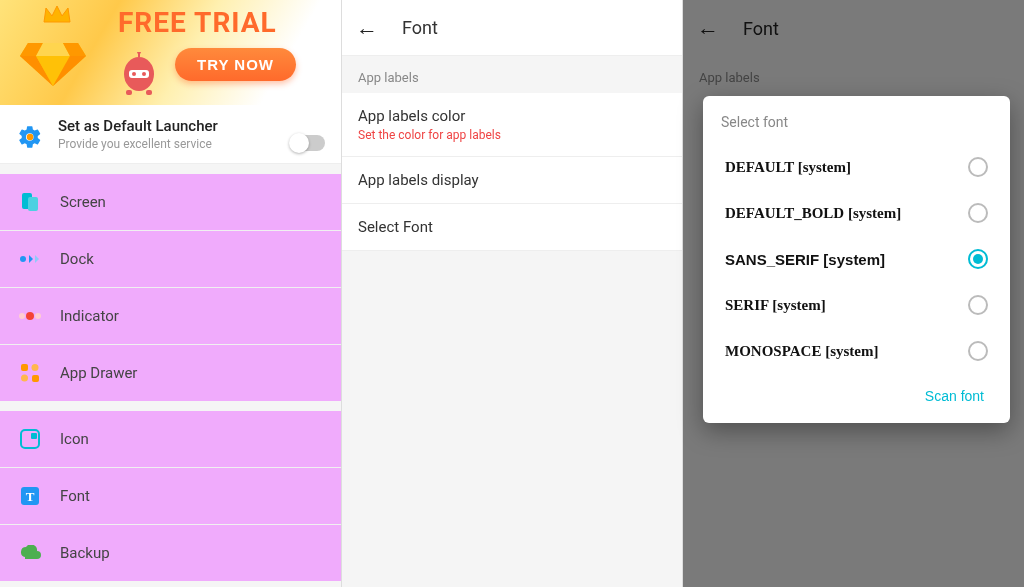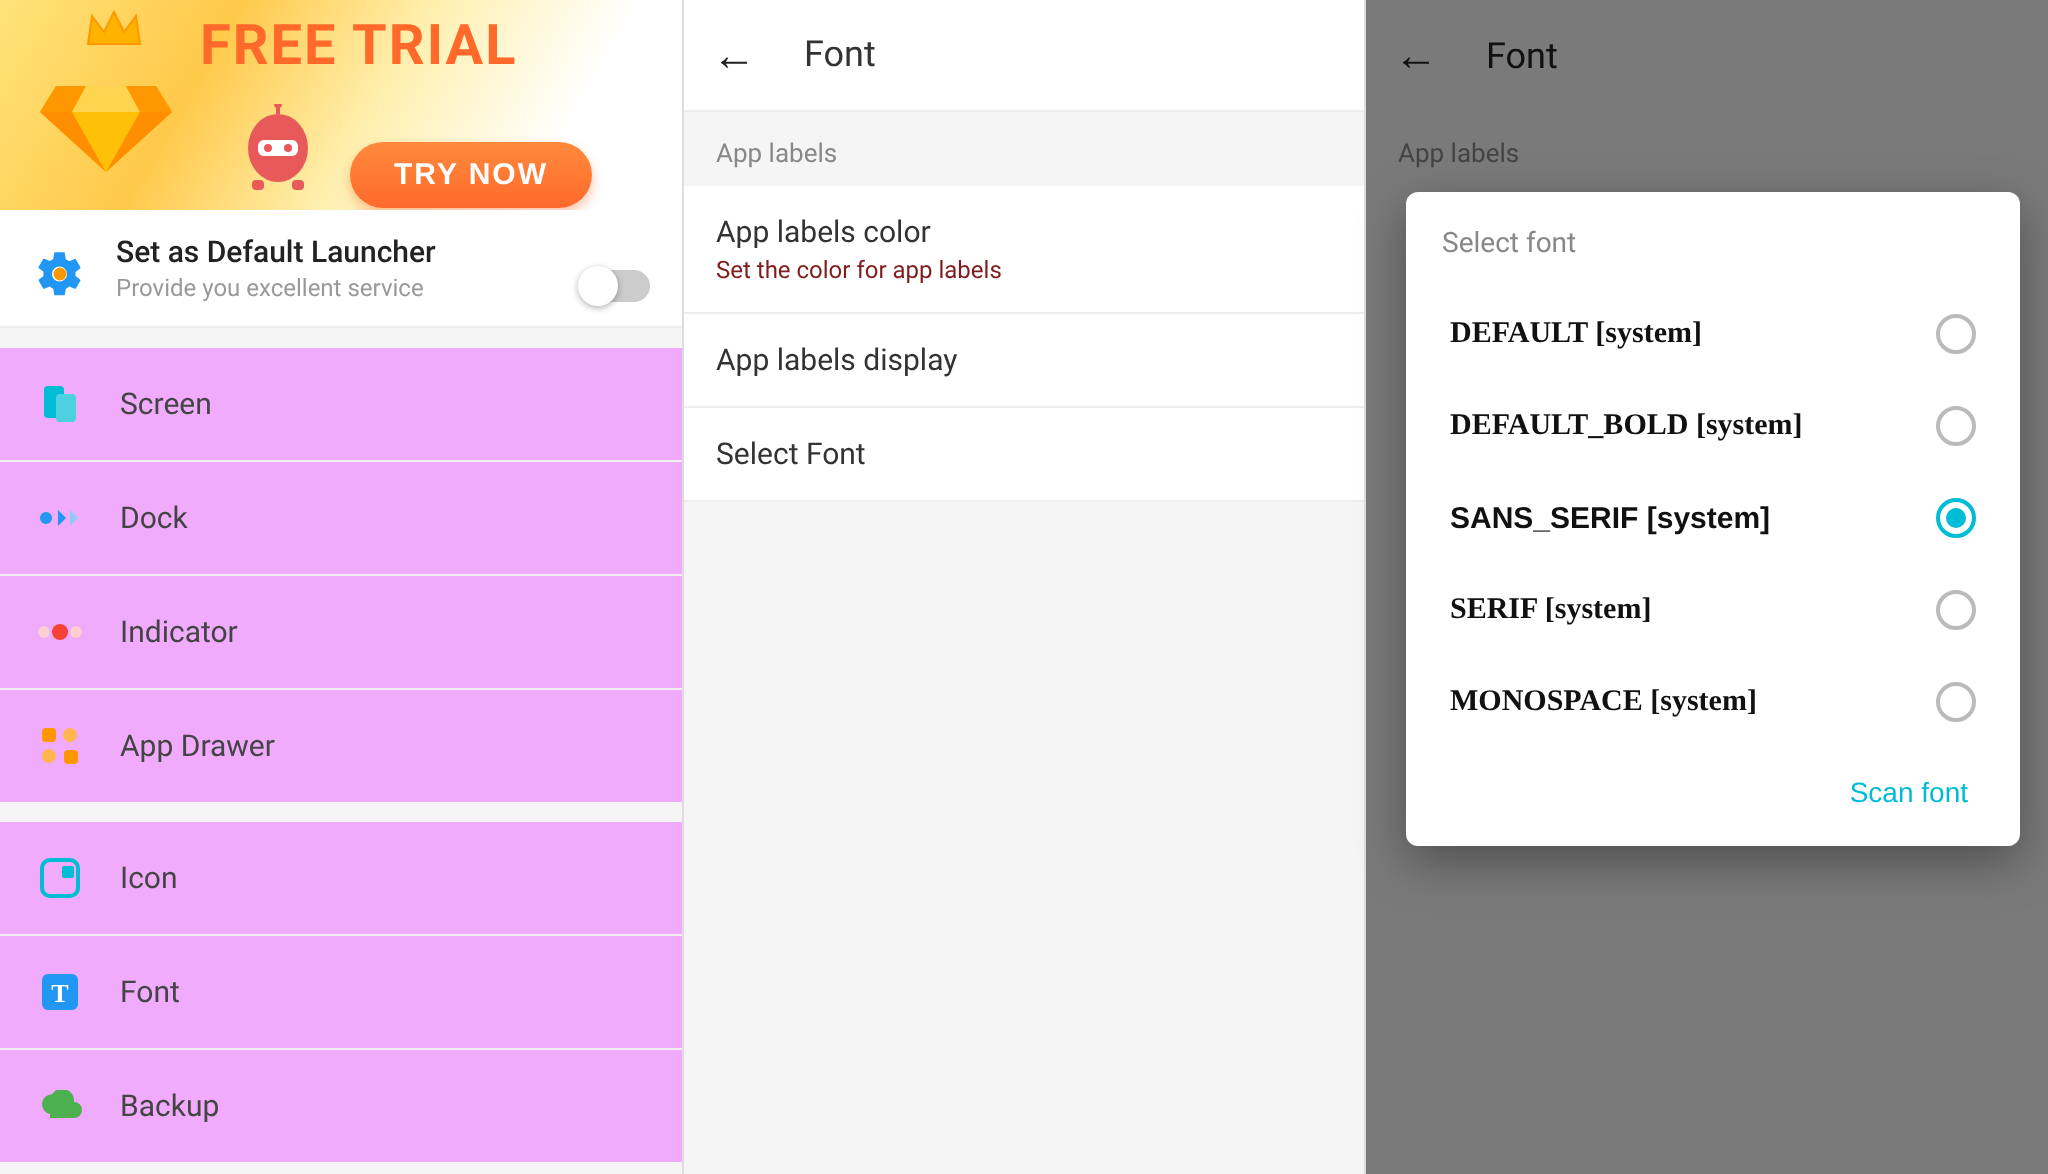--- a/index.html
+++ b/index.html
@@ -23,21 +23,21 @@
   
   .banner {
     height: 105px;
     background: linear-gradient(120deg, #ffe37a 0%, #ffc94a 30%, #fff0b0 55%, #ffffff 80%);
     position: relative;
     overflow: hidden;
   }
   .banner-title {
     position: absolute;
     top: 6px;
-    left: 100px;
+    left: 118px;
     font-size: 28px;
     font-weight: 700;
     color: #ff6a2b;
     letter-spacing: 1px;
   }
   .banner-diamond {
     position: absolute;
     left: 18px;
     top: 28px;
     width: 70px;
@@ -49,21 +49,21 @@
     top: 4px;
   }
   .banner-mascot {
     position: absolute;
     left: 120px;
     top: 52px;
   }
   .try-btn {
     position: absolute;
     left: 175px;
-    top: 71px;
+    top: 48px;
     background: linear-gradient(180deg, #ff8a3c, #ff6a2b);
     color: #fff;
     border-radius: 22px;
     padding: 8px 22px;
     font-size: 15px;
     font-weight: 600;
     border: none;
     box-shadow: 0 3px 6px rgba(255,106,43,0.4);
     letter-spacing: 1px;
   }
@@ -115,21 +115,21 @@
     font-size: 13px;
     color: #888;
     padding: 14px 16px 8px;
   }
   .setting-row {
     background: #fff;
     padding: 14px 16px;
     border-bottom: 1px solid #eee;
   }
   .setting-row .st { font-size: 15px; color: #333; }
-  .setting-row .ss { font-size: 12px; color: #7f1d1d; margin-top: 3px; }
+  .setting-row .ss { font-size: 12px; color: #ef4444; margin-top: 3px; }
 
   
   .panel3 .overlay {
     position: absolute;
     inset: 0;
     background: rgba(0,0,0,0.5);
   }
   .panel3 .bg {
     position: absolute; inset: 0;
   }

